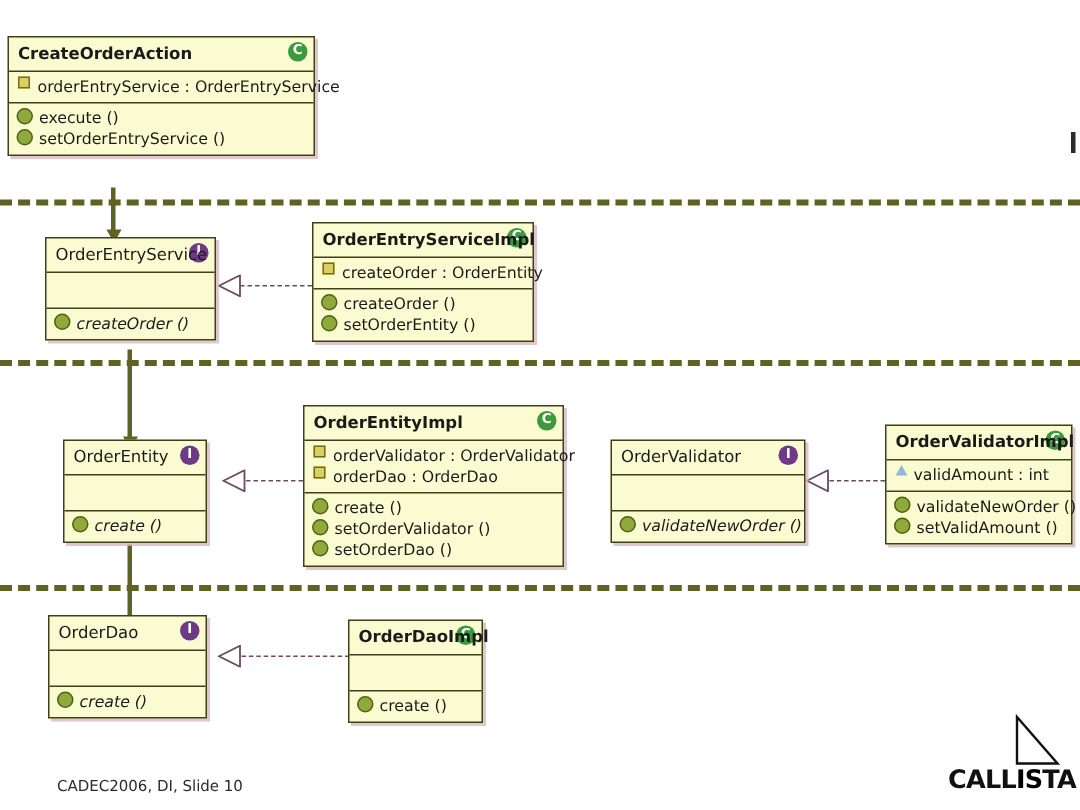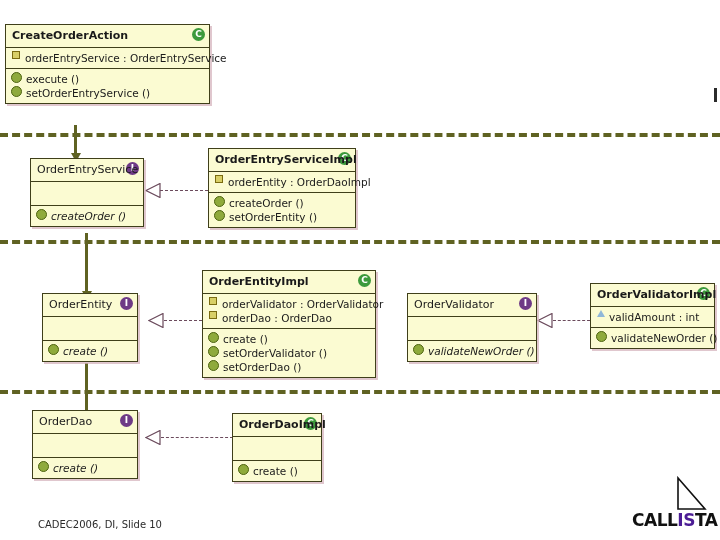--- a/index.html
+++ b/index.html
@@ -159,21 +159,21 @@
     position: absolute;
     left: 0;
     top: 34px;
     font-family: "DejaVu Sans", sans-serif;
     font-size: 17px;
     font-weight: bold;
     letter-spacing: -0.5px;
     color: #111111;
     white-space: pre;
   }
-  .logo-text .blue { color: #4c1d95; }
+  .logo-text .blue { color: #000000; }
 
   .edge-mark {
     position: absolute;
     left: 714px;
     top: 88px;
     width: 3px;
     height: 14px;
     background: #2b2b2b;
   }
 </style>
@@ -257,21 +257,21 @@
       </div>
     </div>
   </div>
 
   <div class="umlbox" style="left:208px; top:148px; width:148px;">
     <div class="badge badge-class">C</div>
     <div class="uml-title">OrderEntryServiceImpl</div>
     <div class="sect">
       <div class="row">
         <span class="mk mk-attr"></span>
-        <span>orderEntity : OrderDaoImpl</span>
+        <span>createOrder : OrderEntity</span>
       </div>
     </div>
     <div class="sect">
       <div class="row">
         <span class="mk mk-op"></span>
         <span>createOrder ()</span>
       </div>
       <div class="row">
         <span class="mk mk-op"></span>
         <span>setOrderEntity ()</span>
@@ -338,20 +338,24 @@
     <div class="sect">
       <div class="row">
         <span class="mk mk-attr-prot"></span>
         <span>validAmount : int</span>
       </div>
     </div>
     <div class="sect">
       <div class="row">
         <span class="mk mk-op"></span>
         <span>validateNewOrder ()</span>
+      </div>
+      <div class="row">
+        <span class="mk mk-op"></span>
+        <span>setValidAmount ()</span>
       </div>
     </div>
   </div>
 
   <div class="umlbox" style="left:32px; top:410px; width:106px;">
     <div class="badge badge-iface">I</div>
     <div class="uml-title iface">OrderDao</div>
     <div class="sect empty">&nbsp;</div>
     <div class="sect">
       <div class="row italic">

